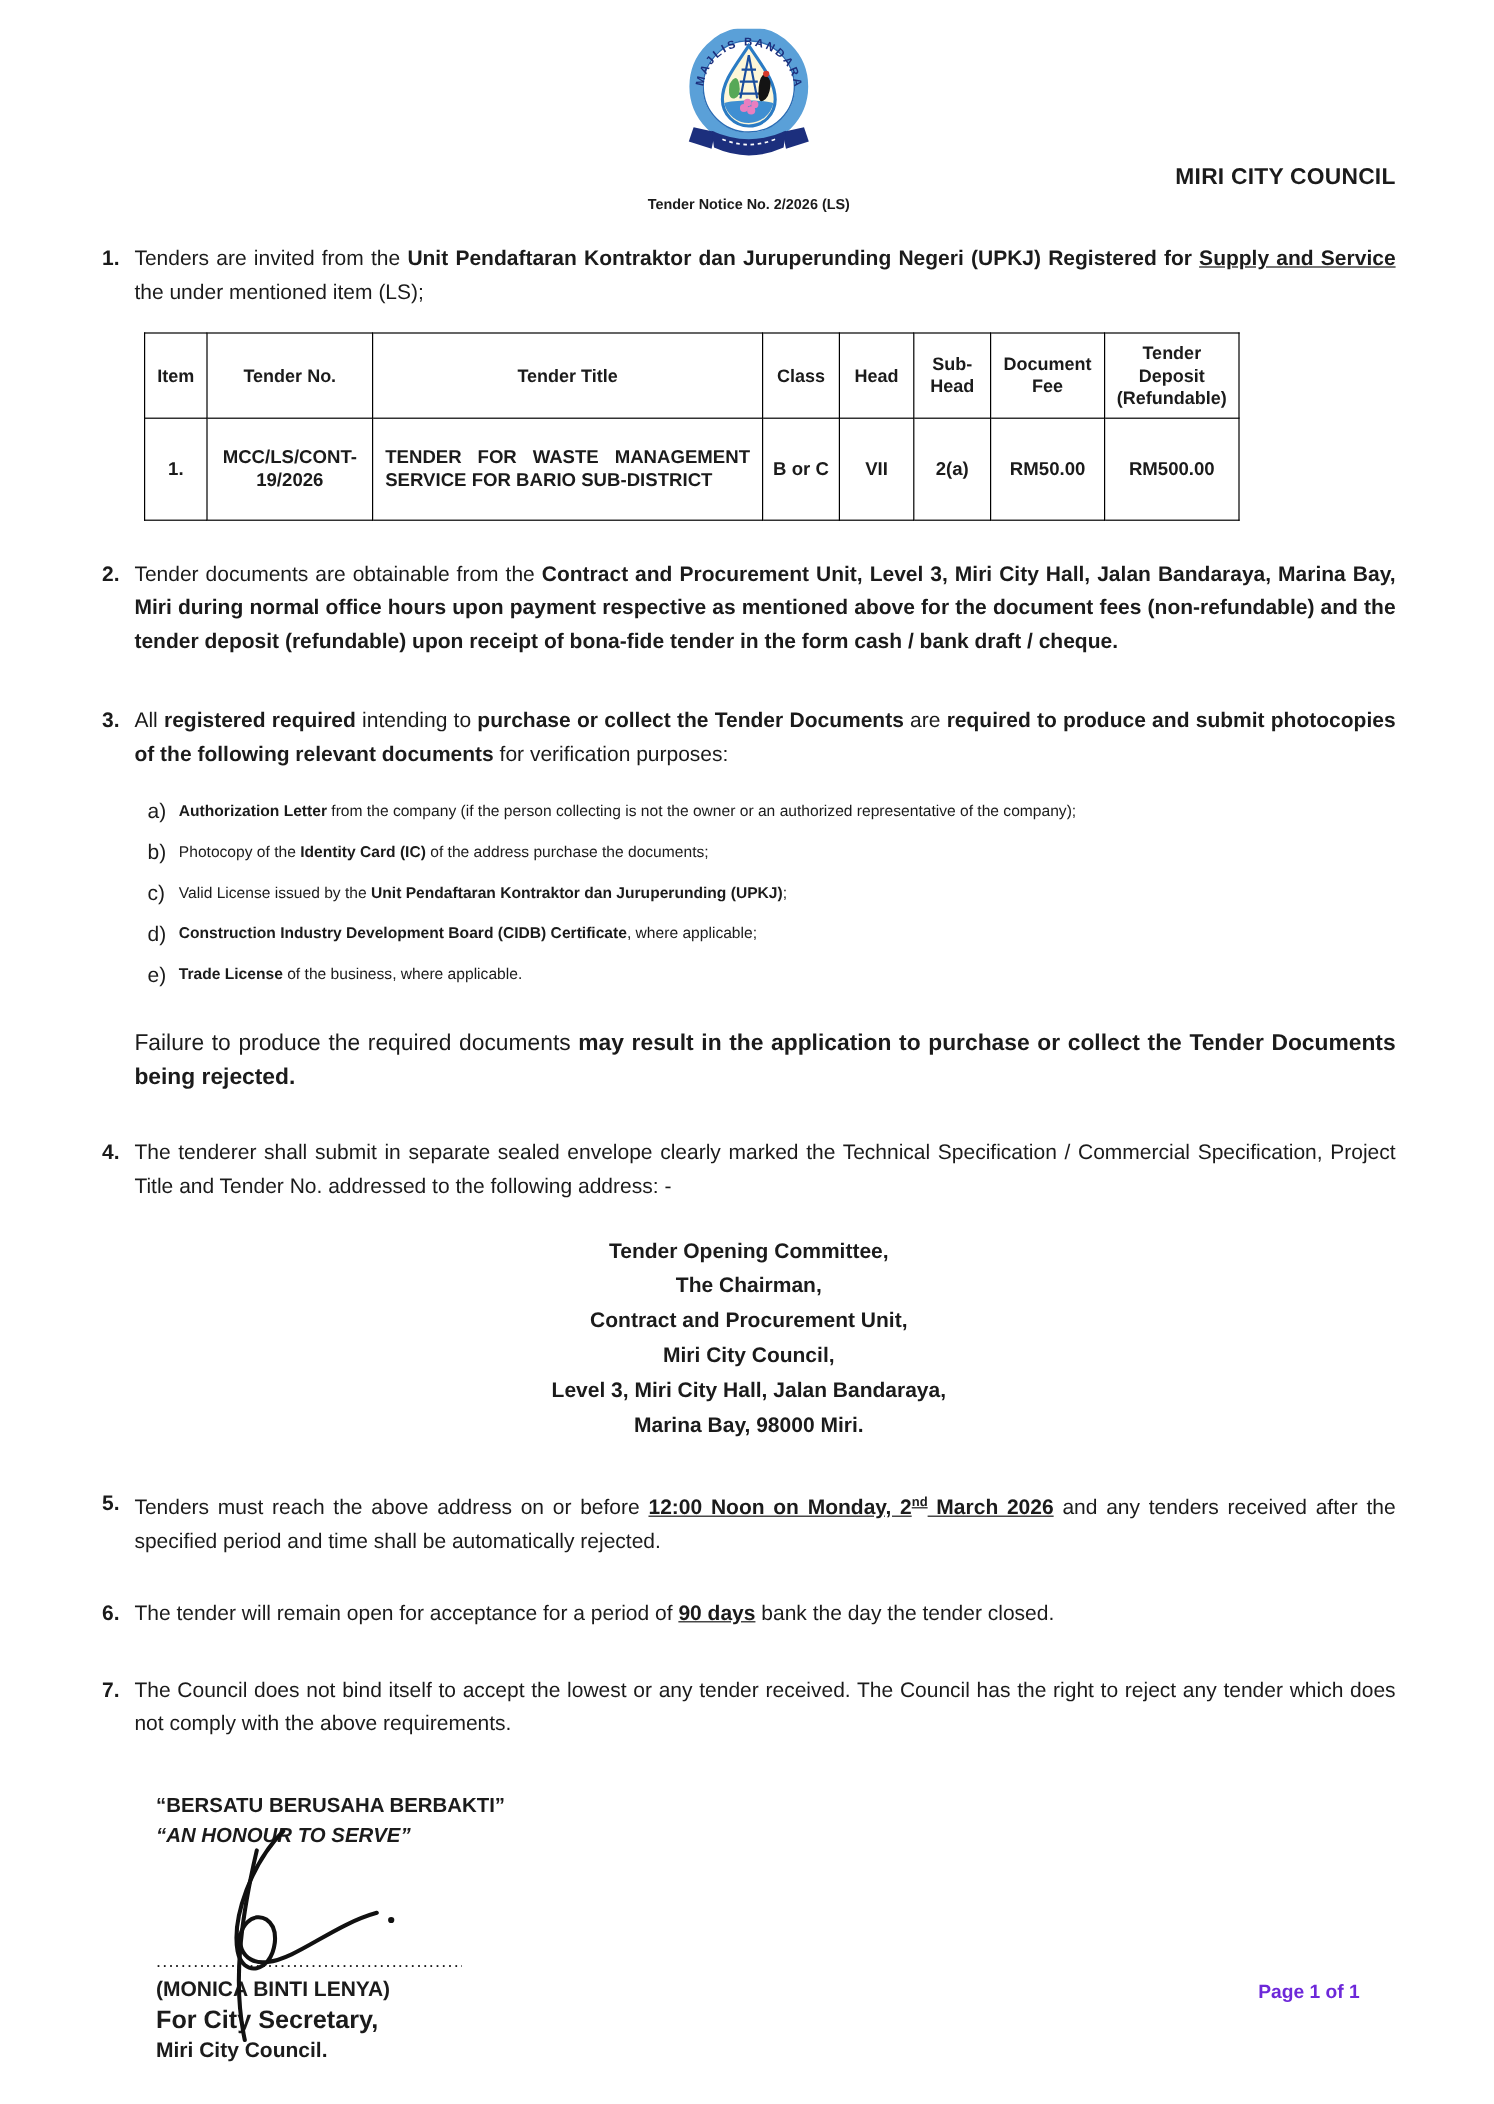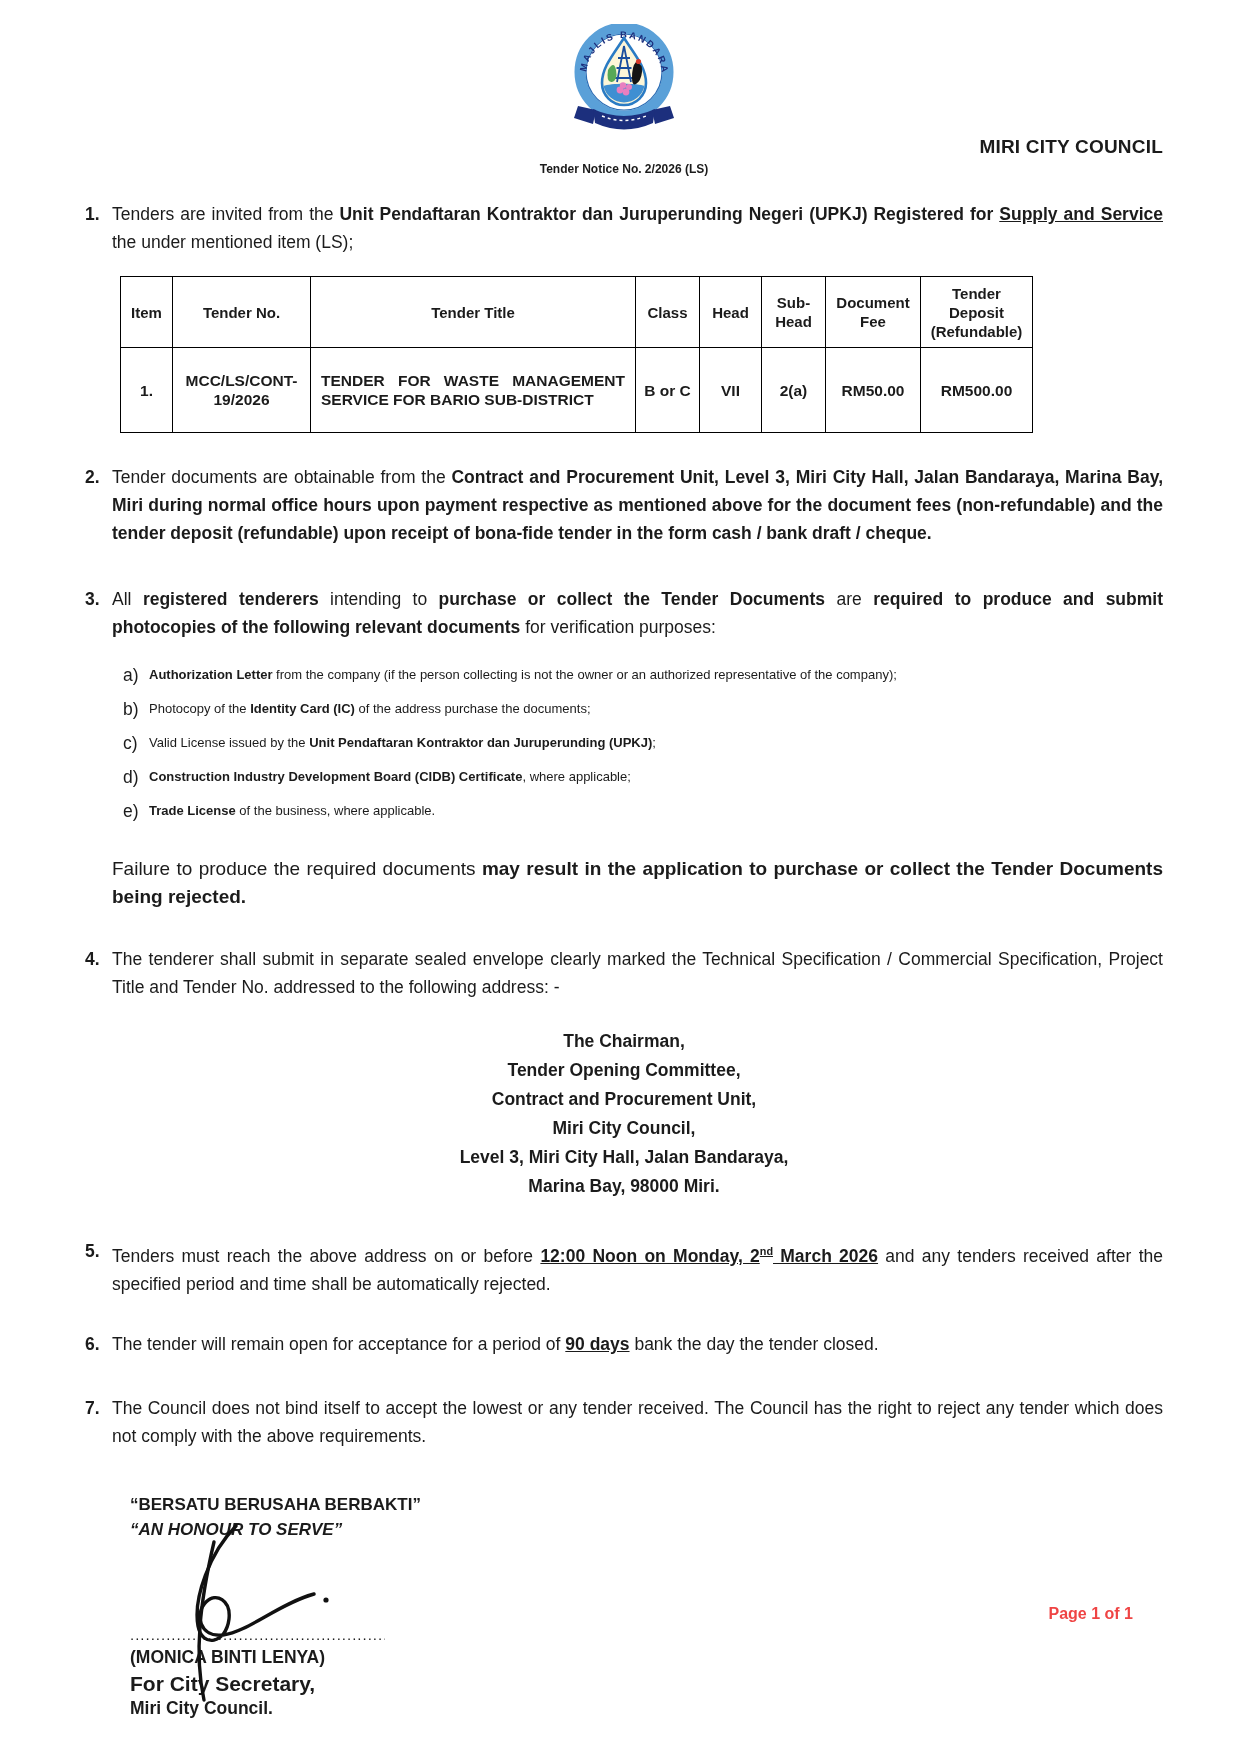--- a/index.html
+++ b/index.html
@@ -35,21 +35,21 @@
   .note{margin:30px 0 16px 27px;font-size:19px;line-height:28px;text-align:justify;}
   .address-block{margin-top:26px;text-align:center;font-weight:700;font-size:17.5px;line-height:29px;}
   .sig-area{position:relative;margin:42px 0 0 45px;}
   .motto1{font-weight:700;font-size:17px;line-height:25px;}
   .motto2{font-weight:700;font-style:italic;font-size:17px;line-height:25px;}
   .signature-svg{position:absolute;left:8px;top:14px;pointer-events:none;}
   .dots{margin-top:84px;width:255px;overflow:hidden;white-space:nowrap;font-size:15px;letter-spacing:1px;line-height:18px;}
   .sig-name{font-weight:700;font-size:17.5px;line-height:27px;}
   .sig-role{font-weight:700;font-size:21px;line-height:25px;}
   .sig-org{font-weight:700;font-size:17.5px;line-height:25px;}
-  .page-footer{position:absolute;right:112px;top:1605px;font-size:16px;font-weight:700;color:#ef4444;}
+  .page-footer{position:absolute;right:112px;top:1652px;font-size:16px;font-weight:700;color:#6d28d9;}
 </style>
 </head>
 <body>
 
 <div class="page">
   <div class="content">
 
     <div class="logo-wrap">
       <svg width="124" height="106" viewBox="0 0 124 106">
         <defs>
@@ -130,21 +130,21 @@
       </tbody>
     </table>
 
     <div class="para" style="margin-top:30px;">
       <span class="num">2.</span>
       <span class="pbody"><span>Tender documents are obtainable from the </span><span style="font-weight: 700;">Contract and Procurement Unit, Level 3, Miri City Hall, Jalan Bandaraya, Marina Bay, Miri during normal office hours upon payment respective as mentioned above for the document fees (non-refundable) and the tender deposit (refundable) upon receipt of bona-fide tender in the form cash / bank draft / cheque.</span></span>
     </div>
 
     <div class="para" style="margin-top:38px;">
       <span class="num">3.</span>
-      <span class="pbody"><span>All </span><span style="font-weight: 700;">registered tenderers</span><span> intending to </span><span style="font-weight: 700;">purchase or collect the Tender Documents</span><span> are </span><span style="font-weight: 700;">required to produce and submit photocopies of the following relevant documents</span><span> for verification purposes:</span></span>
+      <span class="pbody"><span>All </span><span style="font-weight: 700;">registered required</span><span> intending to </span><span style="font-weight: 700;">purchase or collect the Tender Documents</span><span> are </span><span style="font-weight: 700;">required to produce and submit photocopies of the following relevant documents</span><span> for verification purposes:</span></span>
     </div>
 
     <div class="sub-list">
       <div class="sub-item">
         <span class="letter">a)</span>
         <span class="sbody"><span style="font-weight: 700;">Authorization Letter</span><span> from the company (if the person collecting is not the owner or an authorized representative of the company);</span></span>
       </div>
       <div class="sub-item">
         <span class="letter">b)</span>
         <span class="sbody"><span>Photocopy of the </span><span style="font-weight: 700;">Identity Card (IC)</span><span> of the address purchase the documents;</span></span>
@@ -164,22 +164,22 @@
     </div>
 
     <div class="note"><span>Failure to produce the required documents </span><span style="font-weight: 700;">may result in the application to purchase or collect the Tender Documents being rejected.</span></div>
 
     <div class="para" style="margin-top:34px;">
       <span class="num">4.</span>
       <span class="pbody"><span>The tenderer shall submit in separate sealed envelope clearly marked the Technical Specification / Commercial Specification, Project Title and Tender No. addressed to the following address: -</span></span>
     </div>
 
     <div class="address-block">
+      <div>Tender Opening Committee,</div>
       <div>The Chairman,</div>
-      <div>Tender Opening Committee,</div>
       <div>Contract and Procurement Unit,</div>
       <div>Miri City Council,</div>
       <div>Level 3, Miri City Hall, Jalan Bandaraya,</div>
       <div>Marina Bay, 98000 Miri.</div>
     </div>
 
     <div class="para" style="margin-top:36px;">
       <span class="num">5.</span>
       <span class="pbody"><span>Tenders must reach the above address on or before </span><span style="font-weight: 700; text-decoration: underline;">12:00 Noon on Monday, 2</span><span style="font-weight: 700; text-decoration: underline; vertical-align: super; font-size: 0.62em;">nd</span><span style="font-weight: 700; text-decoration: underline;"> March 2026</span><span> and any tenders received after the specified period and time shall be automatically rejected.</span></span>
     </div>

